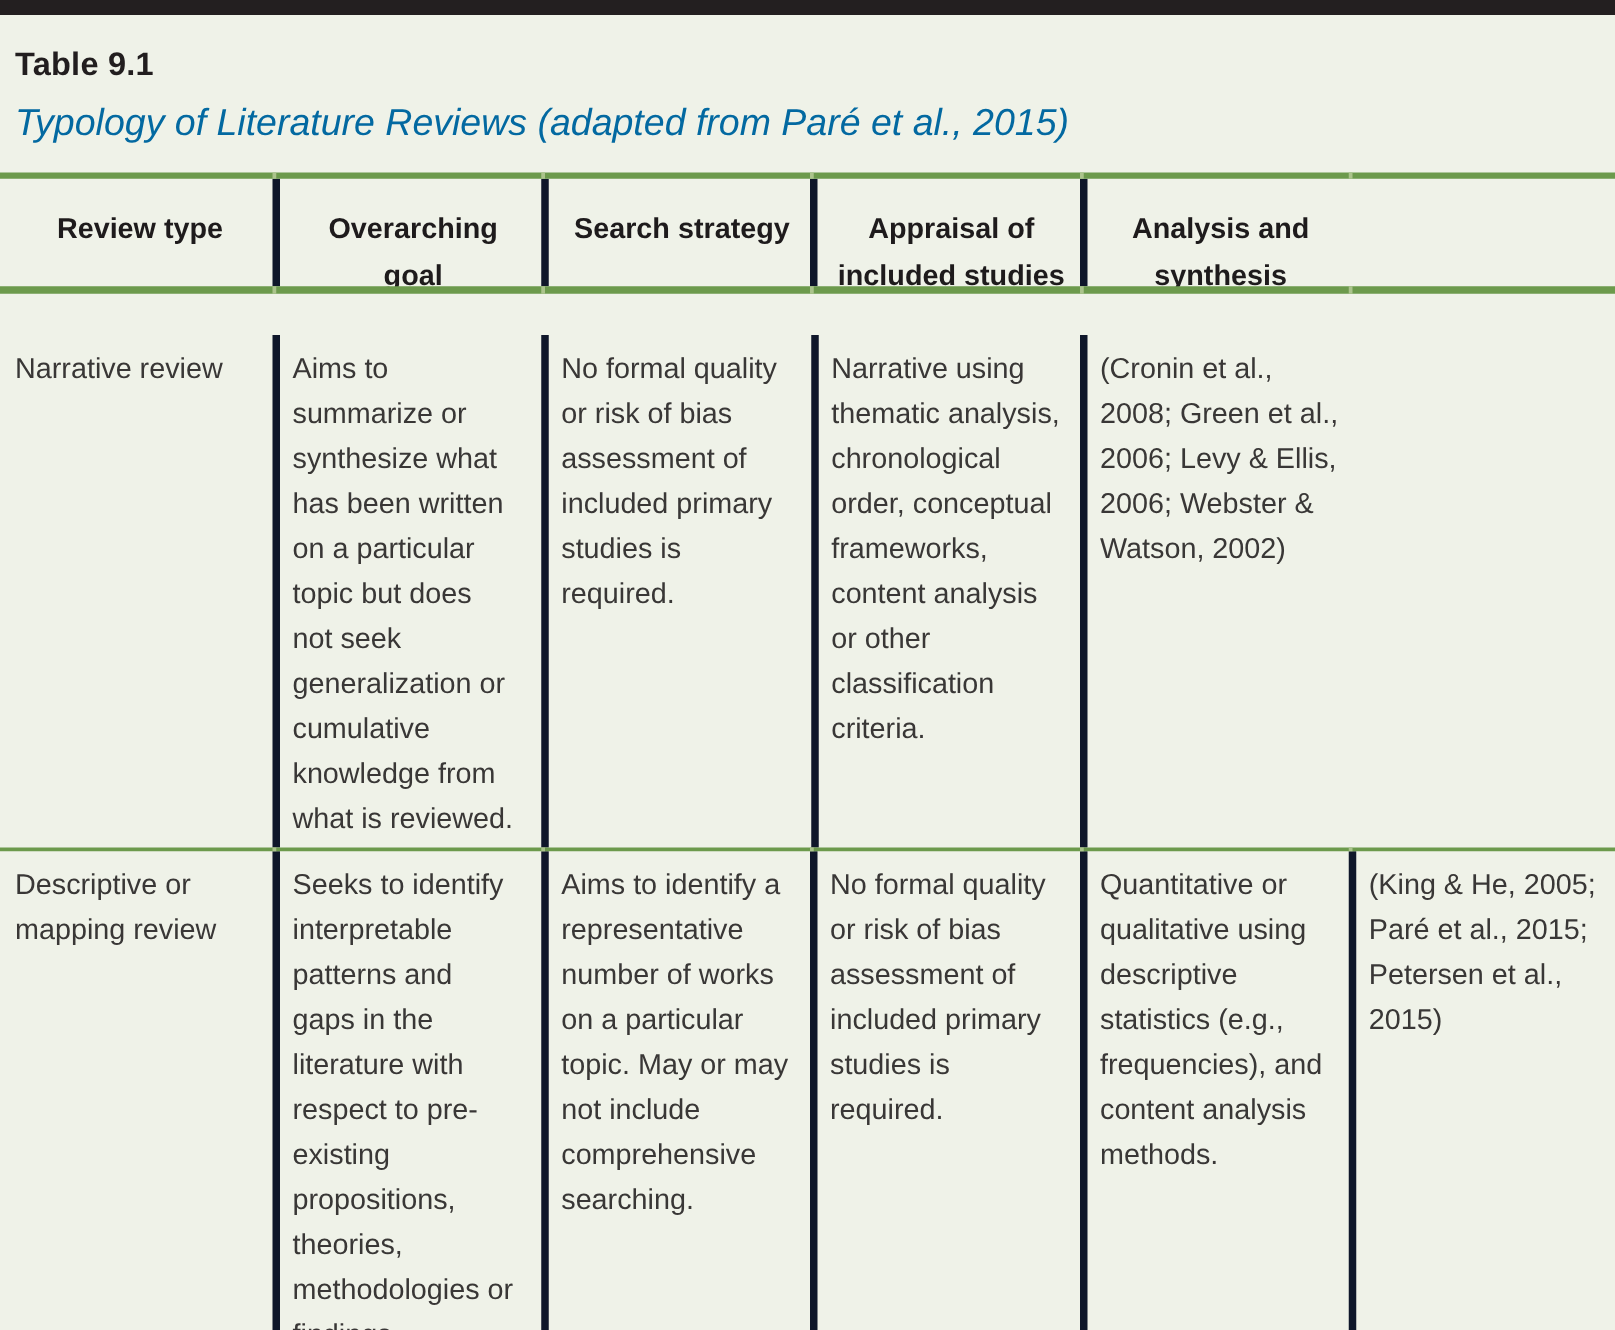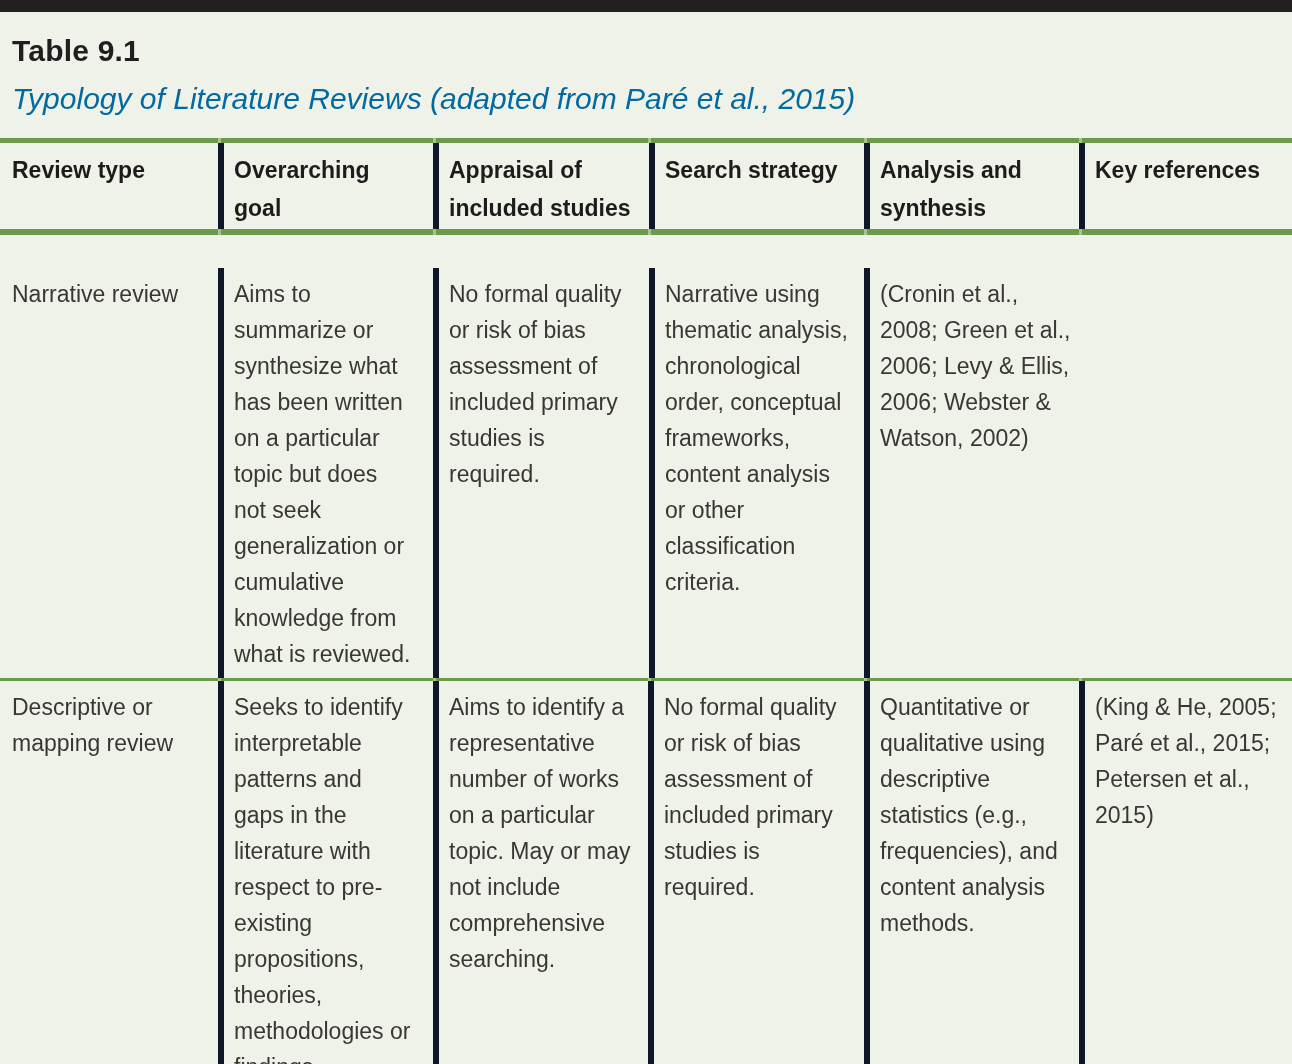--- a/index.html
+++ b/index.html
@@ -7,21 +7,21 @@
     width: 1292px; height: 1064px;
     background: #eff2e8;
     overflow: hidden;
     font-family: "Liberation Sans", sans-serif;
     position: relative;
   }
   .top-bar { width: 1292px; height: 12px; background: #231f20; }
 
   .title-block { height: 126px; padding: 24px 0 0 12px; box-sizing: border-box; }
   .page-title {
-    font-size: 30px; font-weight: 700; color: #221e1f;
+    font-size: 26px; font-weight: 700; color: #221e1f;
     line-height: 30px; letter-spacing: 0.2px;
   }
   .page-subtitle {
     margin-top: 16px;
     font-size: 30px; font-style: italic; color: #0369a1;
     line-height: 34px;
   }
 
   
   .gline { position: relative; width: 1292px; background: #6c9a4c; }
@@ -42,21 +42,21 @@
     font-size: 23px;
     line-height: 36px;
   }
   .cell + .cell { border-left: 6px solid #0f172a; padding-left: 10px; }
   .w1 { width: 218px; } .w2 { width: 215px; } .w3 { width: 215px; }
   .w4 { width: 216px; } .w5 { width: 215px; } .w6 { width: 213px; }
 
   .header-row { height: 86px; }
   .header-row .cell {
     font-weight: 700; color: #1e1b1c;
-    line-height: 38px; padding-top: 8px;
+    line-height: 38px; padding-top: 20px; text-align: center;
   }
   .body-row-1 { min-height: 410px; margin-top: 33px; }
   .body-row-2 { min-height: 409px; border-radius: 32px; }
 </style>
 </head>
 <body>
 
 <div class="top-bar"></div>
 
 <div class="title-block">
@@ -69,26 +69,25 @@
   <i class="tick tick-2"></i>
   <i class="tick tick-3"></i>
   <i class="tick tick-4"></i>
   <i class="tick tick-5"></i>
 </div>
 
 <div class="trow header-row">
   <div class="cell w1">Review type</div>
   <div class="cell w2">Overarching
 goal</div>
+  <div class="cell w3">Search strategy</div>
   <div class="cell w4">Appraisal of
 included studies</div>
-  <div class="cell w3">Search strategy</div>
   <div class="cell w5">Analysis and
 synthesis</div>
-  <div class="cell w6">Key references</div>
 </div>
 
 <div class="gline gline-b">
   <i class="tick tick-1"></i>
   <i class="tick tick-2"></i>
   <i class="tick tick-3"></i>
   <i class="tick tick-4"></i>
   <i class="tick tick-5"></i>
 </div>
 

